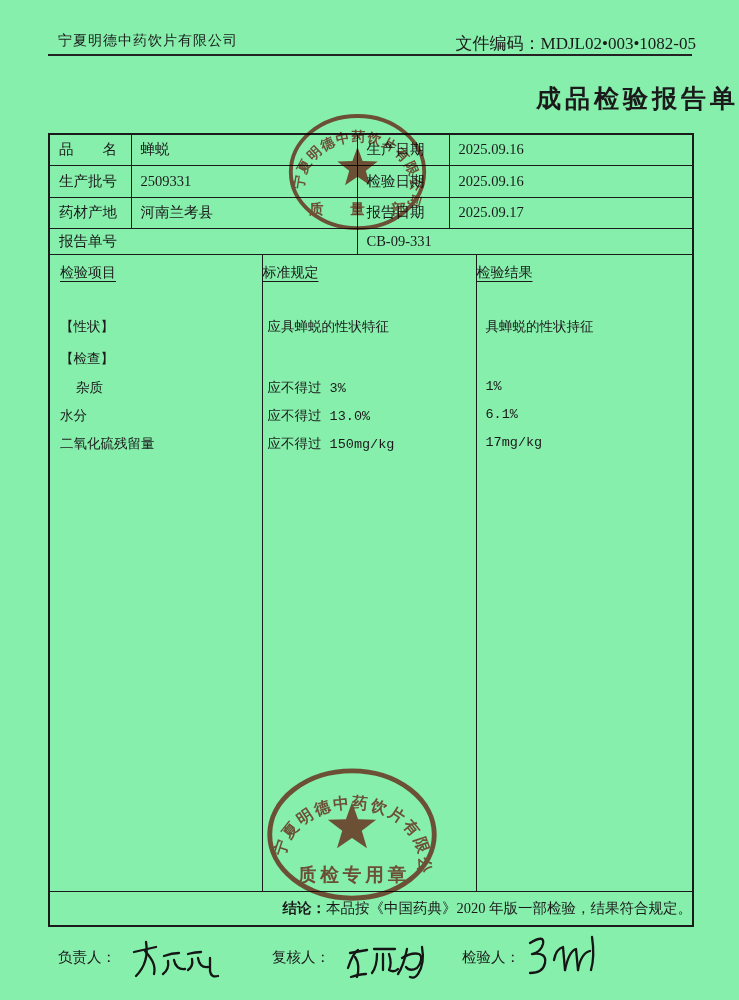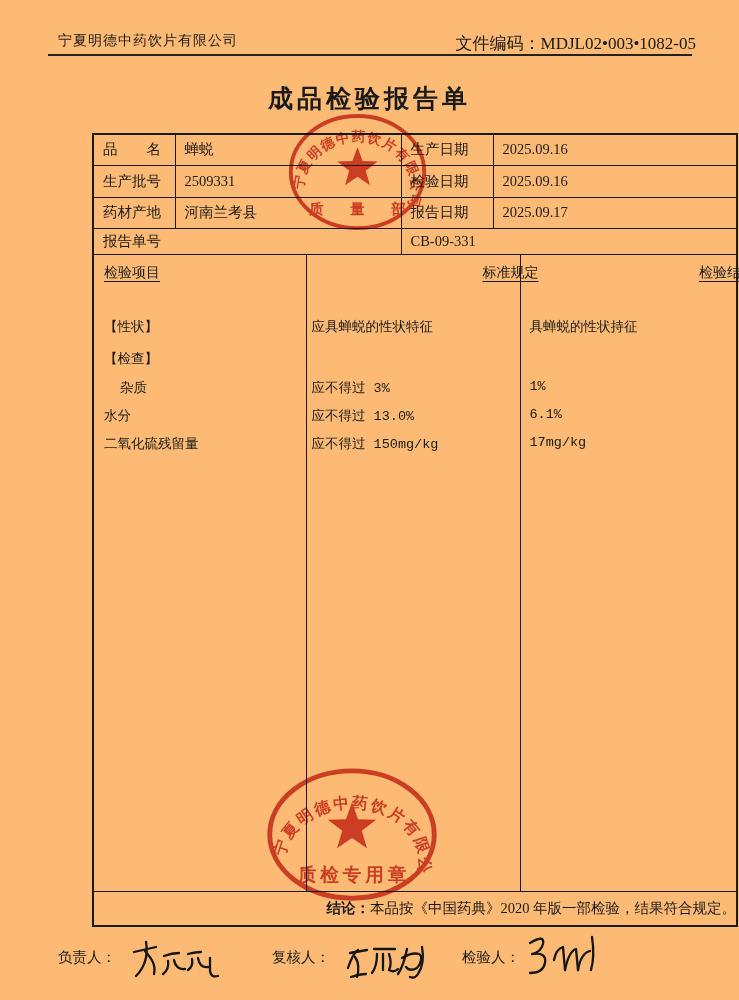--- a/index.html
+++ b/index.html
@@ -1,36 +1,36 @@
 <!DOCTYPE html>
 <html><head>
 <meta charset="utf-8">
 <style>
   html,body{margin:0;padding:0;background:#e8e8e8;}
   .page{
-    position:relative;width:739px;height:1000px;background:#fdba74;
+    position:relative;width:739px;height:1000px;background:#86efac;
     font-family:"Liberation Serif","DejaVu Serif",serif;color:#1a1a1a;
     margin:0 auto;overflow:hidden;
   }
   
   .company{position:absolute;left:58px;top:32px;font-size:14px;letter-spacing:1px;}
   .doccode{position:absolute;right:43px;top:32px;font-size:17px;}
   .headrule{position:absolute;left:48px;top:54px;width:644px;height:2px;background:#222;}
   
-  .title{position:absolute;left:0;top:82px;width:739px;text-align:center;
+  .title{position:absolute;left:0;top:82px;width:739px;text-align:right;
     font-size:25px;font-weight:bold;letter-spacing:4px;}
   
   table.main{position:absolute;left:48px;top:133px;width:644px;
-    border-collapse:collapse;table-layout:fixed;font-size:14.5px;margin-left:44px;}
+    border-collapse:collapse;table-layout:fixed;font-size:14.5px;}
   table.main td{border:1px solid #1a1a1a;padding:0 0 0 9px;vertical-align:middle;}
   table.main{border:2px solid #1a1a1a;}
   td.tall{vertical-align:top;position:relative;padding:0;font-family:Liberation Mono, monospace;}
   .cellpos{position:absolute;white-space:nowrap;font-size:13.5px;}
   .colhdr{text-decoration:underline;text-underline-offset:4px;font-size:14px;}
-  .ctr{width:100%;text-align:right;left:0;padding-left:19px;}
+  .ctr{width:100%;text-align:left;left:0;}
   td.concl{text-align:right;padding:0;font-size:14.5px;}
   td.concl b{font-weight:bold;}
   
   .stamp{position:absolute;color:#c4372f;opacity:.85;mix-blend-mode:multiply;pointer-events:none;}
   .stamp text{fill:currentColor;font-family:"Liberation Serif","DejaVu Serif",serif;font-weight:bold;}
   
   .sig-label{position:absolute;font-size:14.5px;}
   .sig{position:absolute;}
   .sig path{stroke:#151515;stroke-width:2.3;fill:none;stroke-linecap:round;stroke-linejoin:round;}
 </style>

